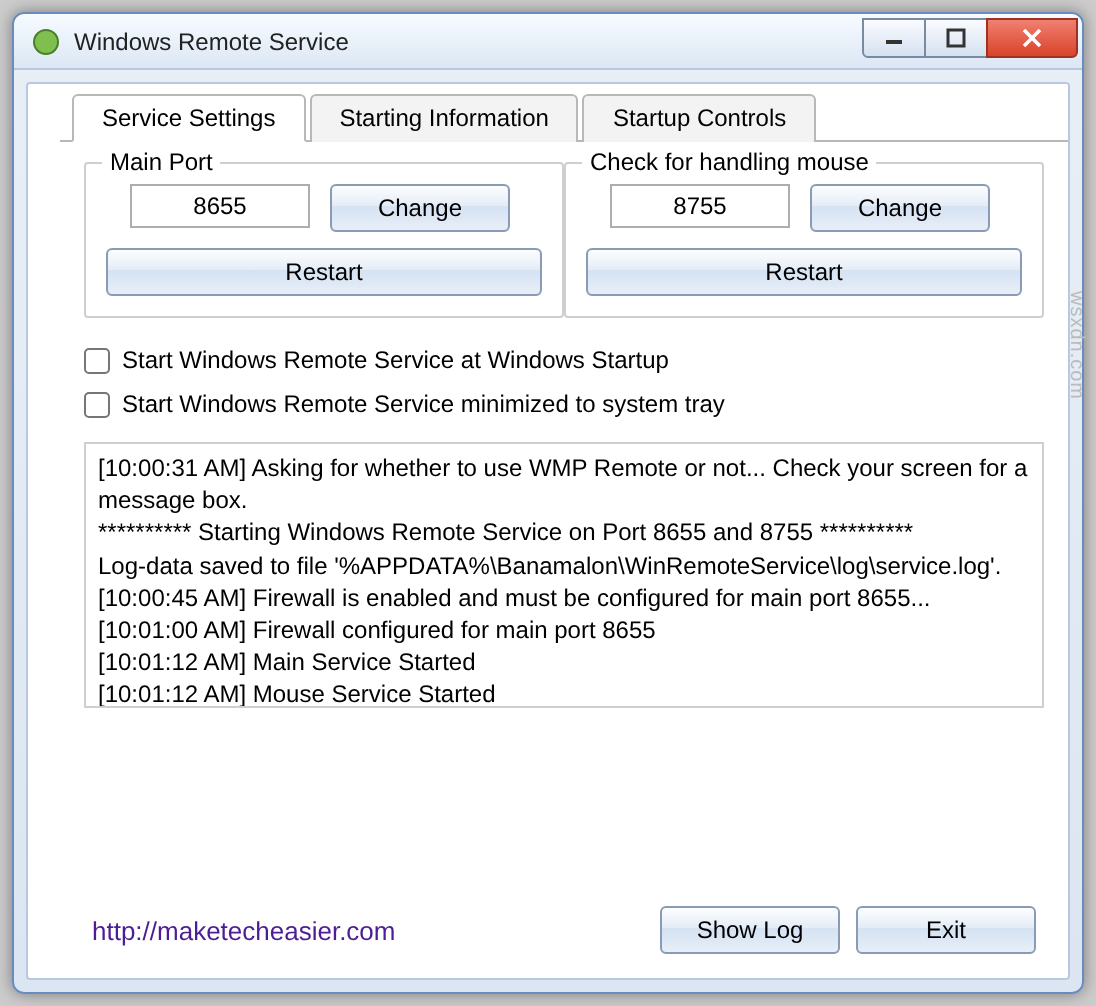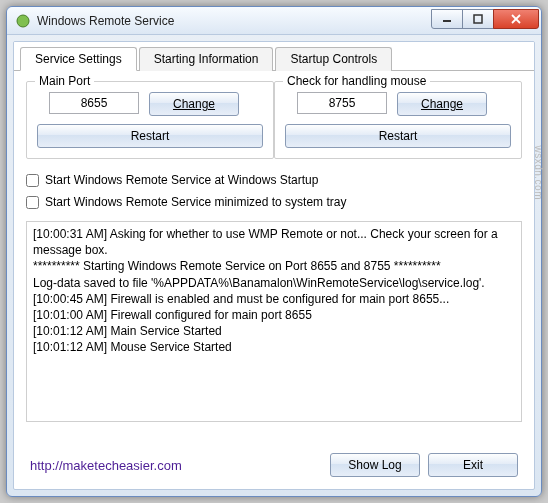--- a/index.html
+++ b/index.html
@@ -61,20 +61,21 @@
     border-bottom-right-radius:3px;
   }
   .client {
     flex:1;
     margin: 6px;
     background: #fff;
     border: 1px solid #b8c9df;
     border-radius: 2px;
     display:flex;flex-direction:column;
     overflow:hidden;
+    padding-left:16px;
   }
   .tabs {
     display:flex;
     padding: 4px 6px 0 6px;
     gap:0;
     border-bottom:1px solid #b8b8b8;
     background:#fff;
   }
   .tab {
     padding: 4px 14px;
@@ -121,29 +122,29 @@
   }
   .btn {
     height:24px;
     border:1px solid #8a9bb5;
     border-radius:3px;
     background: linear-gradient(#fdfefe,#e4ecf7 45%,#d5e2f2 46%,#e7eef8);
     font-size:12px;
     cursor:default;
     display:flex;align-items:center;justify-content:center;
   }
-  .btn.change { width:90px;text-decoration:underline; }
+  .btn.change { width:90px; }
   .btn.restart { width:100%; }
   .checks { margin-top:14px; display:flex;flex-direction:column; gap:8px; }
   .check { display:flex; align-items:center; gap:6px; font-size:12px;}
   .check input { width:13px;height:13px; margin:0;}
   .logbox {
     margin-top:12px;
     border:1px solid #cfcfcf;
-    height:201px;
+    height:133px;
     padding:4px 6px;
     font-size:12px;
     line-height:1.35;
     overflow:hidden;
     white-space:pre-wrap;
   }
   .bottombar {
     margin-top:auto;
     padding:10px 4px 2px 4px;
     display:flex;

